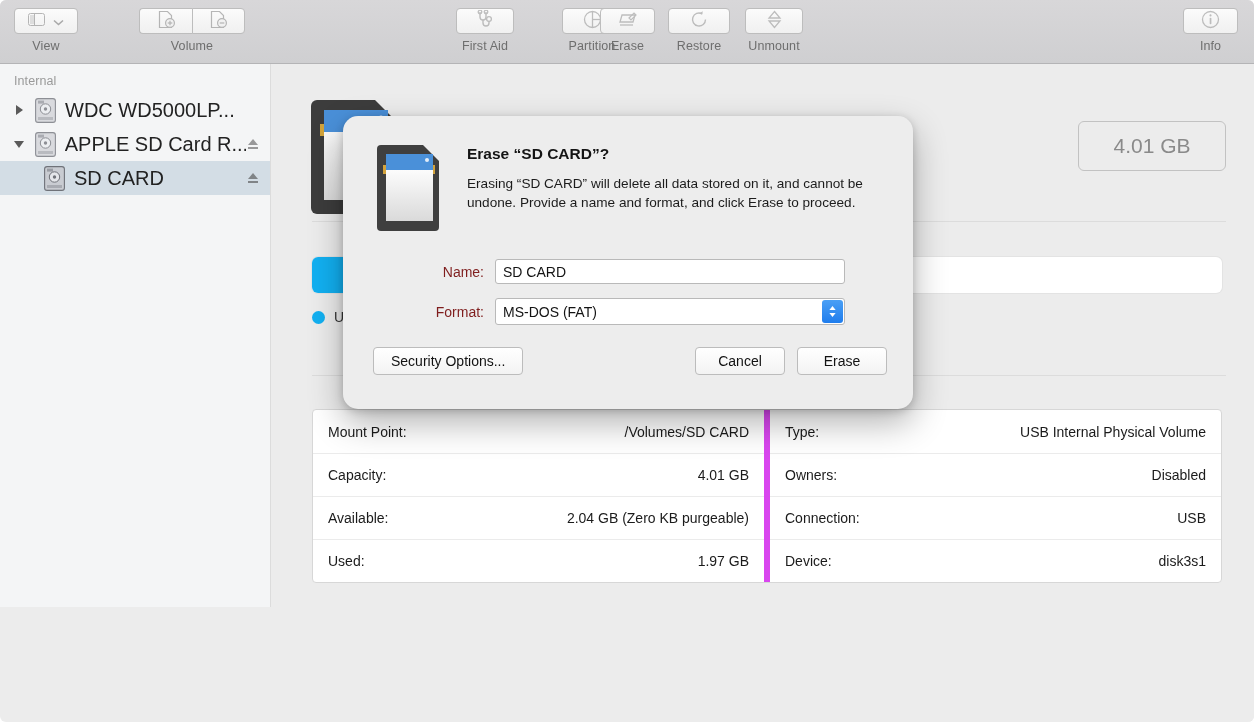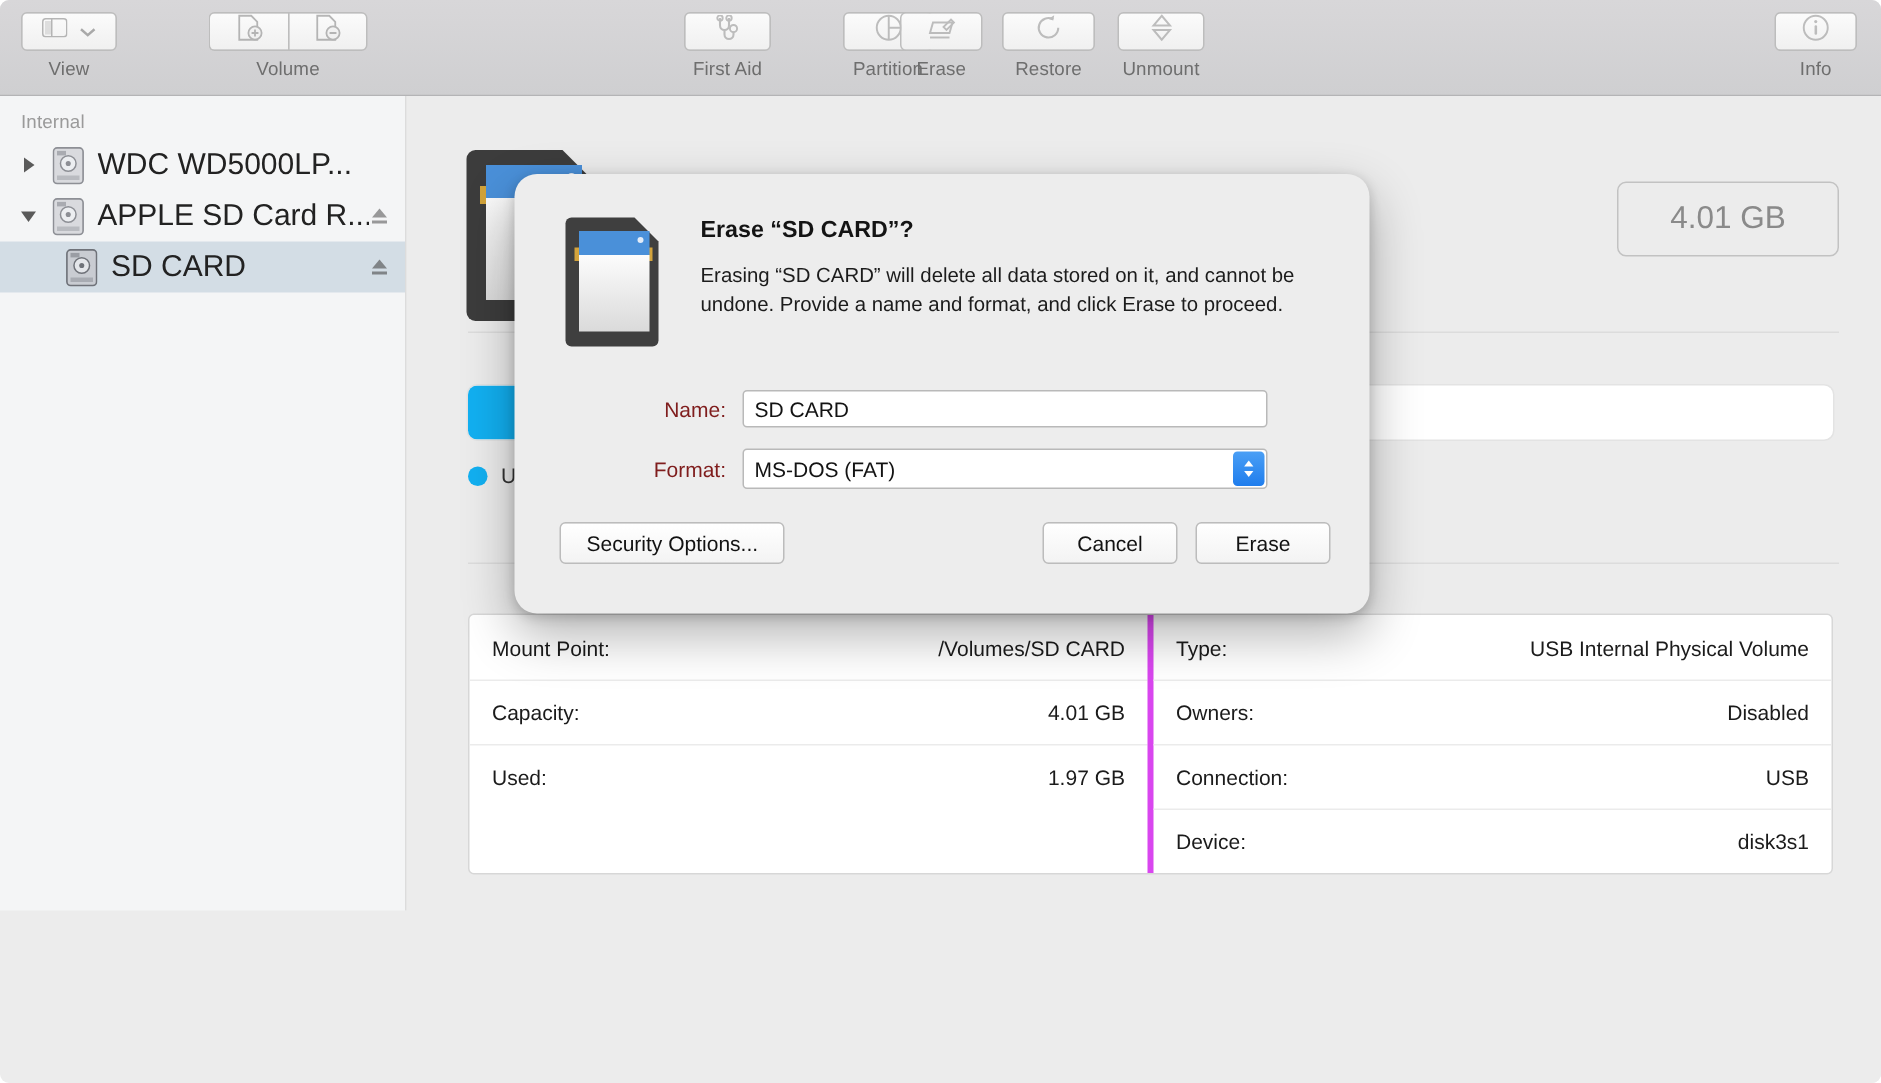--- a/index.html
+++ b/index.html
@@ -125,21 +125,21 @@
   .info-table {
     position: absolute; left: 40px; top: 345px;
     width: 910px;
     display: flex;
     background: #fff;
     border: 1px solid #d7d7d7;
     border-radius: 4px;
     overflow: hidden;
   }
   .info-col { flex: 1; }
-  .info-col + .info-col { border-left: 4px solid #d946ef; }
+  .info-col + .info-col { border-left: 6px solid #d946ef; }
   .info-row {
     display: flex; align-items: center; justify-content: space-between;
     height: 43px;
     padding: 0 15px;
   }
   .info-col .info-row + .info-row { border-top: 1px solid #ebebeb; }
   .info-key { font-size: 14px; color: #1b1b1b; }
   .info-val { font-size: 14px; color: #1b1b1b; text-align: right; }
 
   
@@ -447,20 +447,24 @@
       <div class="info-col">
         <div class="info-row">
           <span class="info-key">Mount Point:</span>
           <span class="info-val">/Volumes/SD CARD</span>
         </div>
         <div class="info-row">
           <span class="info-key">Capacity:</span>
           <span class="info-val">4.01 GB</span>
         </div>
         <div class="info-row">
+          <span class="info-key">Available:</span>
+          <span class="info-val">2.04 GB (Zero KB purgeable)</span>
+        </div>
+        <div class="info-row">
           <span class="info-key">Used:</span>
           <span class="info-val">1.97 GB</span>
         </div>
       </div>
       <div class="info-col">
         <div class="info-row">
           <span class="info-key">Type:</span>
           <span class="info-val">USB Internal Physical Volume</span>
         </div>
         <div class="info-row">

